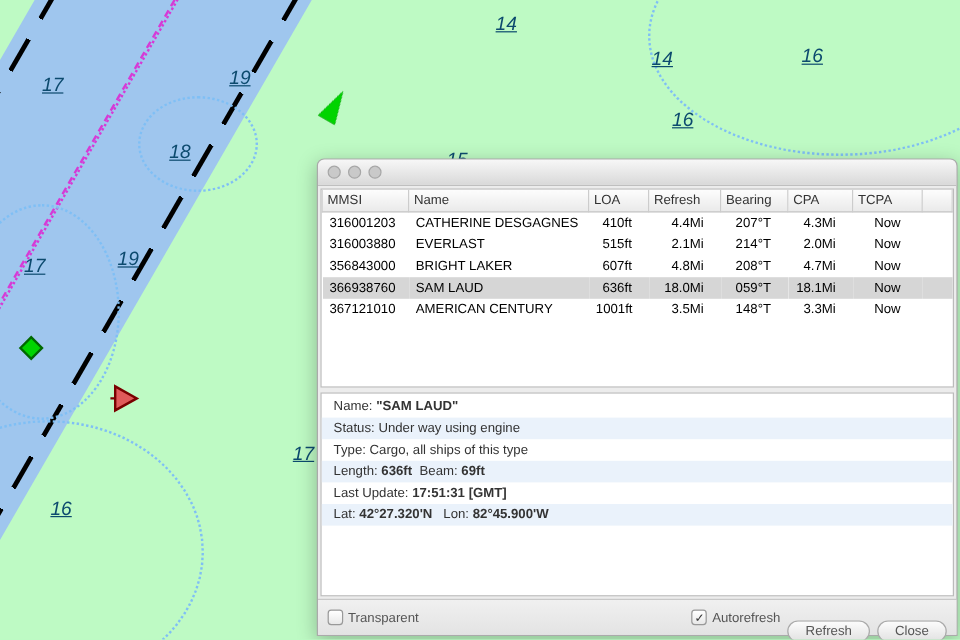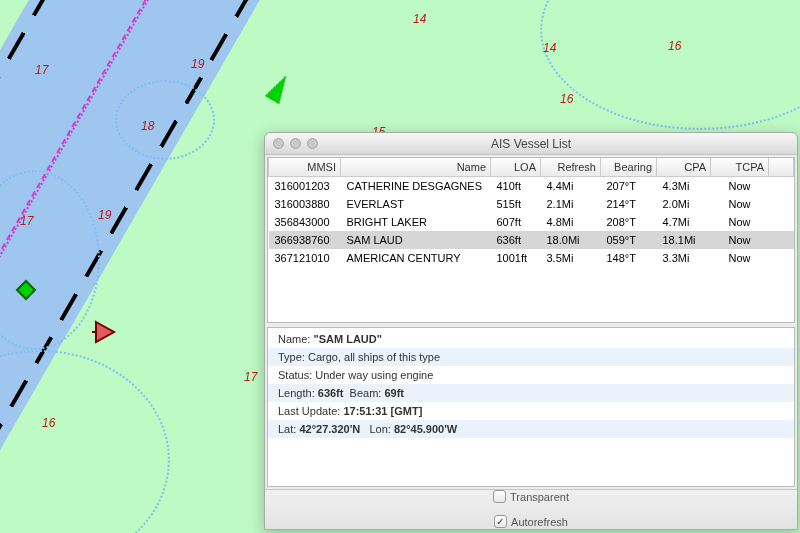--- a/index.html
+++ b/index.html
@@ -33,22 +33,22 @@
   .channel::after{ right:10px; }
   .centerline {
     position:absolute; top:0; bottom:0; left:50%; width:0;
     border-left: 2px dashed #d63ad6;
   }
   .dotline {
     position:absolute; top:0; bottom:0; left:calc(50% + 2px); width:0;
     border-left: 2px dotted #d63ad6;
   }
   .depth {
-    position:absolute; color:#b91c1c; font-size:12px;
-    font-style: italic; user-select:none;
+    position:absolute; color:#0c4a6e; font-size:16px;
+    font-style: italic; user-select:none;text-decoration:underline;
   }
   .contour {
     position:absolute; border:2px dotted #7fbff5; border-radius:50%;
     background:transparent;
   }
   .vessel-green {
     position:absolute; width:0; height:0;
     border-left:8px solid transparent;
     border-right:8px solid transparent;
     border-bottom:28px solid #00d400;
@@ -86,48 +86,47 @@
   }
   .table-wrap {
     background:#fff; border:1px solid #bbb; margin:2px; flex:0 0 166px;
     overflow:hidden;
   }
   table { width:100%; border-collapse:collapse; table-layout:fixed; }
   th {
     font-weight:normal; font-size:11px; color:#333;
     background: linear-gradient(#fdfdfd,#eaeaea);
     border:1px solid #ccc; border-top:none;
-    padding:3px 4px; text-align:right;
+    padding:3px 4px; text-align:left;
     white-space:nowrap; overflow:hidden;
   }
   td {
     font-size:11px; padding:3px 6px; white-space:nowrap;
     overflow:hidden;
   }
   tr.sel td { background:#d6d6d6; }
   col.c-mmsi{width:72px}col.c-name{width:150px}col.c-loa{width:50px}
   col.c-dist{width:60px}col.c-brg{width:56px}col.c-cpa{width:54px}col.c-tcpa{width:58px}col.c-pad{width:auto}
-  td.num{ text-align:left; padding-right:14px;}
+  td.num{ text-align:right; padding-right:14px;}
   td.ctr{ text-align:center; }
 
   .details {
     flex:1; margin:2px; background:#fff; border:1px solid #bbb;
     overflow:auto; padding:2px 0;
   }
   .drow { padding:3px 10px; font-size:11px; color:#333;}
   .drow:nth-child(even){ background:#eaf2fb; }
   .drow b { font-weight:bold; }
   .drow a { color:#1a4fc7; text-decoration:underline; }
 
   .footer {
-    height:40px; display:flex; align-items:center;
+    height:30px; display:flex; align-items:center;
     padding:0 8px; gap:6px;
     background: linear-gradient(#f0f0f0,#e3e3e3);
     border-top:1px solid #c8c8c8;
-    flex-direction:column;
   }
   .chk {
     width:13px;height:13px;border:1px solid #999;border-radius:3px;
     background:linear-gradient(#fff,#e8e8e8);
     display:inline-flex;align-items:center;justify-content:center;
     font-size:10px;color:#333;
   }
   .footer label{ font-size:11px; color:#555; display:flex; align-items:center; gap:4px;}
   .spacer{flex:1}
   .btn {
@@ -177,21 +176,20 @@
   </svg>
 </div>
 
 <div class="dialog">
   <div class="titlebar">
     <div class="traffic">
       <div class="tlight"></div>
       <div class="tlight"></div>
       <div class="tlight"></div>
     </div>
-    <div class="title">AIS Vessel List</div>
   </div>
 
   <div class="table-wrap">
     <table>
       <colgroup>
         <col class="c-mmsi">
           <col class="c-name">
           <col class="c-loa">
           <col class="c-dist">
         <col class="c-brg">
@@ -261,22 +259,22 @@
             <td class="num">3.3Mi</td>
             <td class="ctr">Now</td>
             <td></td>
           </tr>
         </tbody>
     </table>
   </div>
 
   <div class="details">
     <div class="drow"><span>Name:</span> <b>"SAM LAUD"</b></div>
+    <div class="drow"><span>Status:</span> <span>Under way using engine</span></div>
     <div class="drow"><span>Type:</span> <span>Cargo, all ships of this type</span></div>
-    <div class="drow"><span>Status:</span> <span>Under way using engine</span></div>
     <div class="drow"><span>Length:</span> <b>636ft</b> &nbsp;<span>Beam:</span> <b>69ft</b></div>
     <div class="drow"><span>Last Update:</span> <b>17:51:31 [GMT]</b></div>
     <div class="drow"><span>Lat:</span> <b>42°27.320'N</b> &nbsp;&nbsp;<span>Lon:</span> <b>82°45.900'W</b></div>
     <div class="drow">&nbsp;</div>
   </div>
 
   <div class="footer">
     <label>
       <span class="chk" id="chk-trans"></span>
       <span>Transparent</span>

